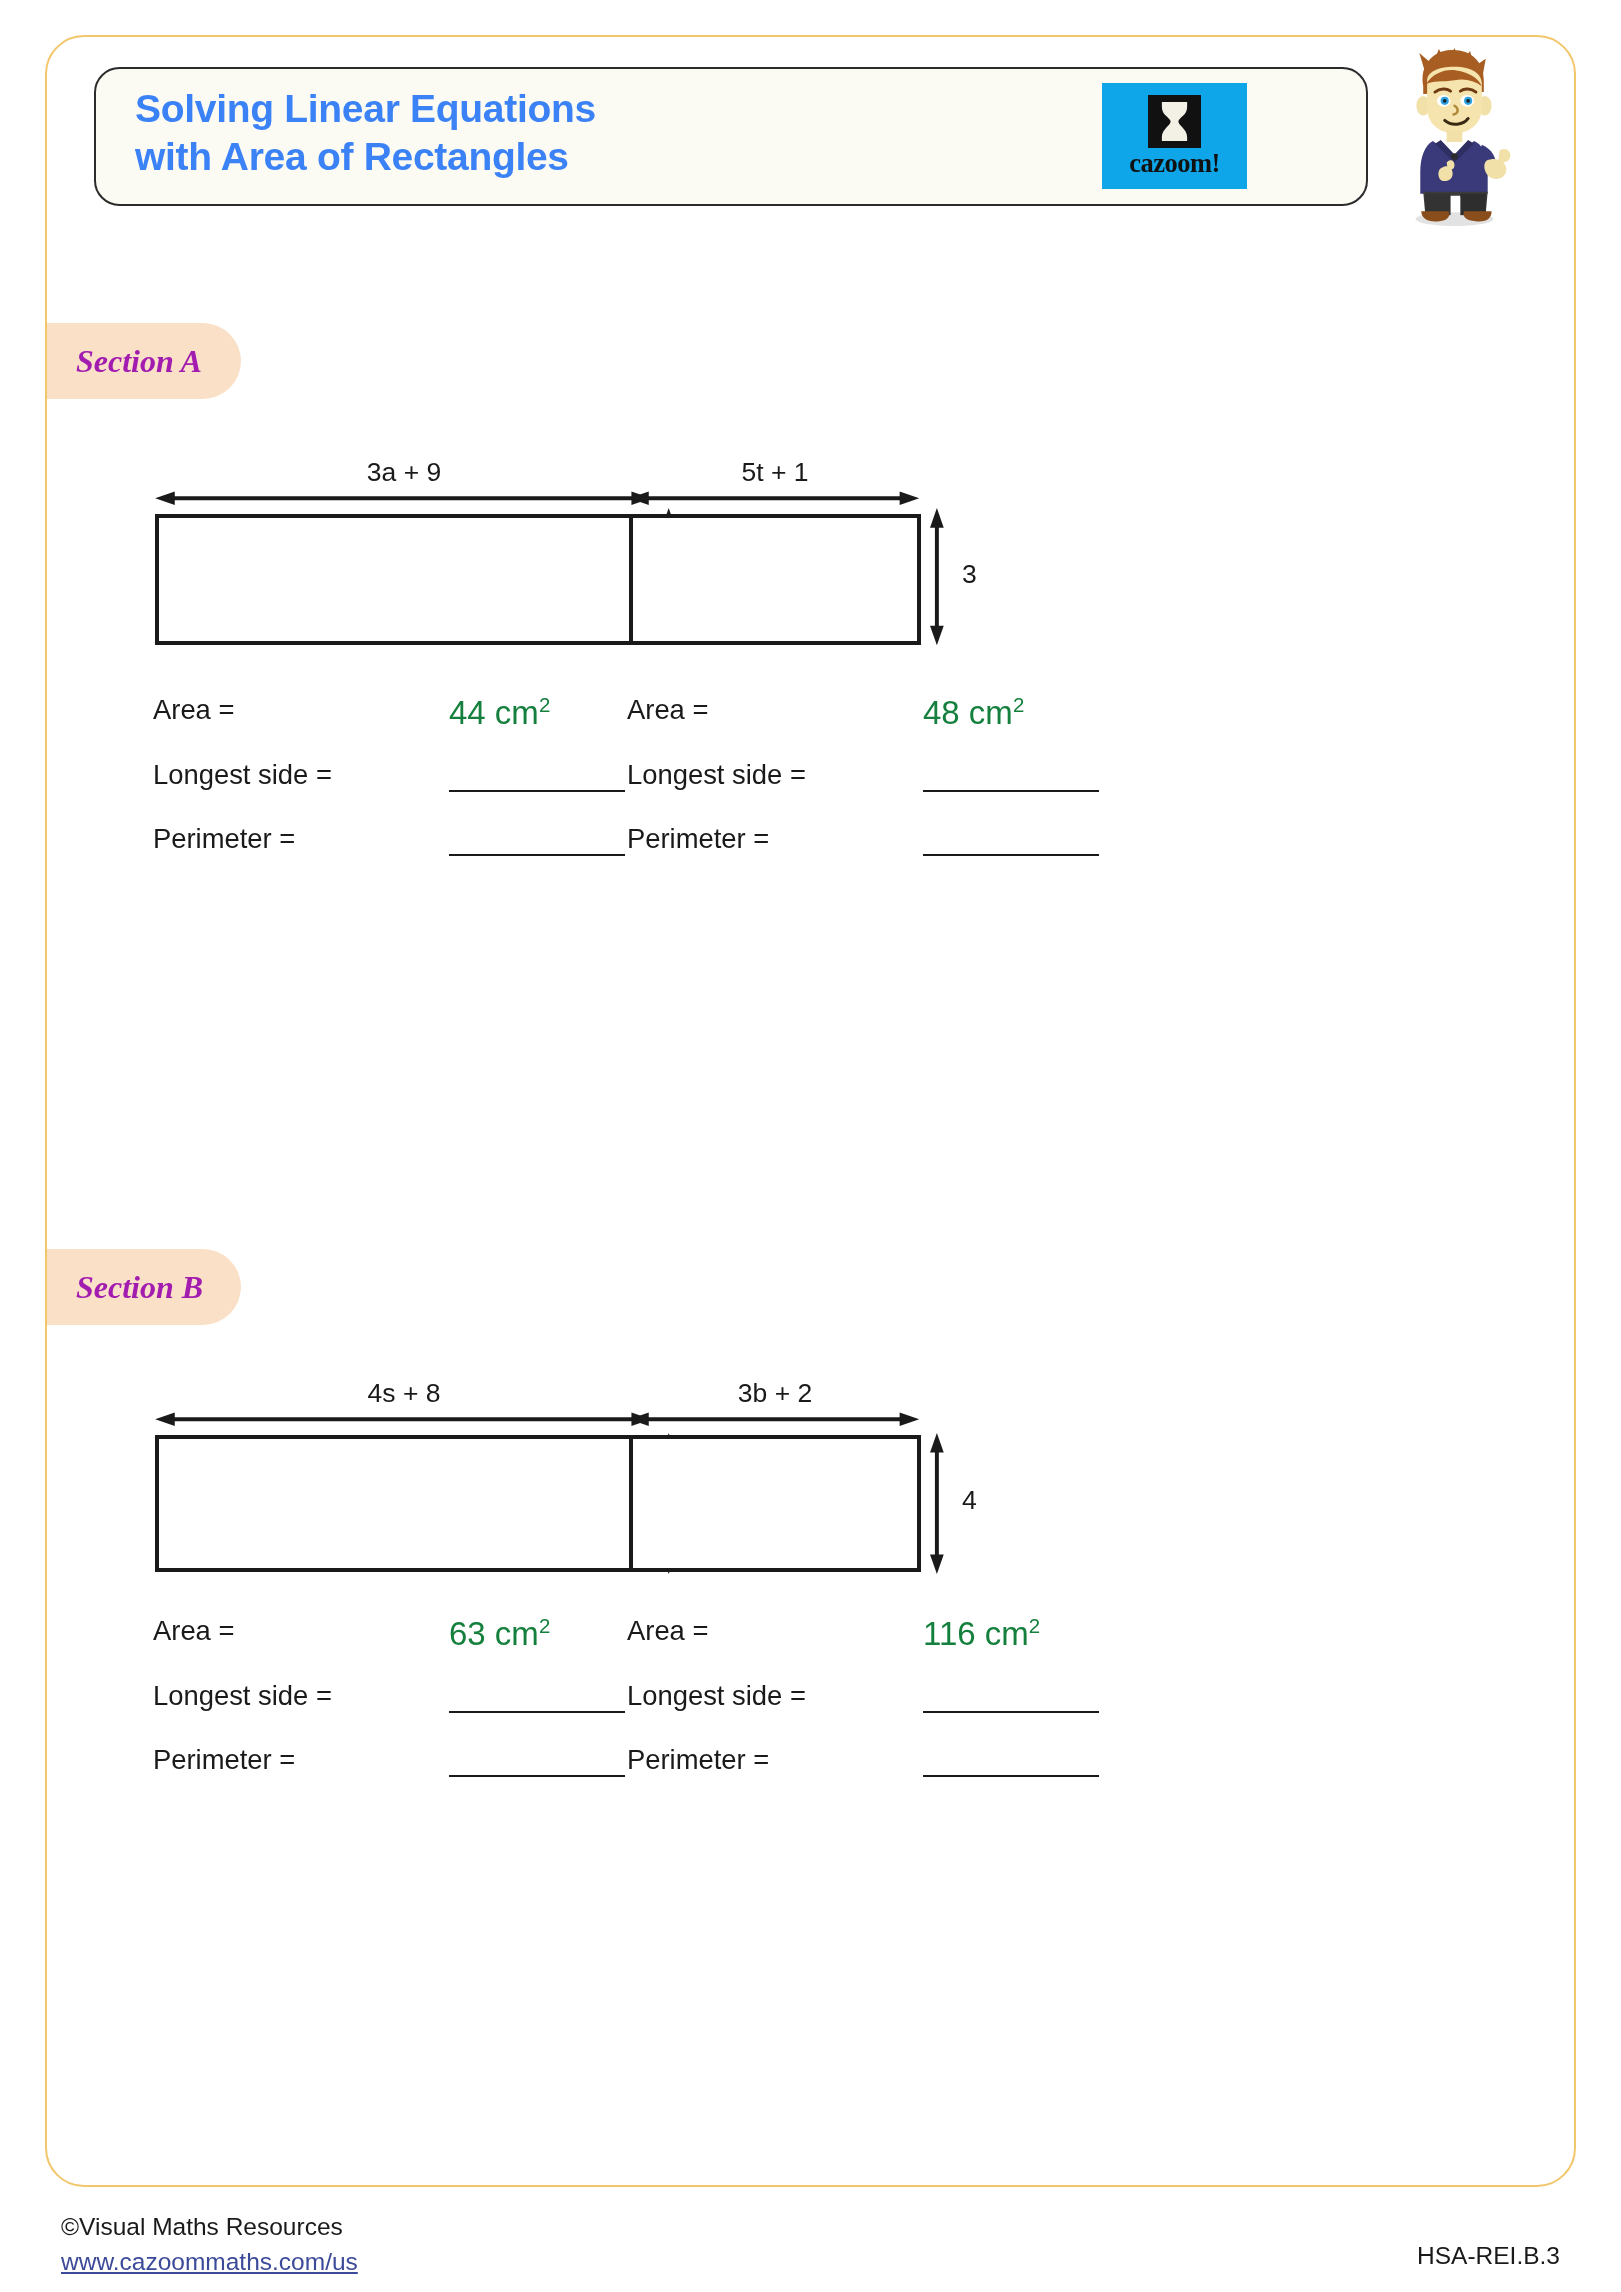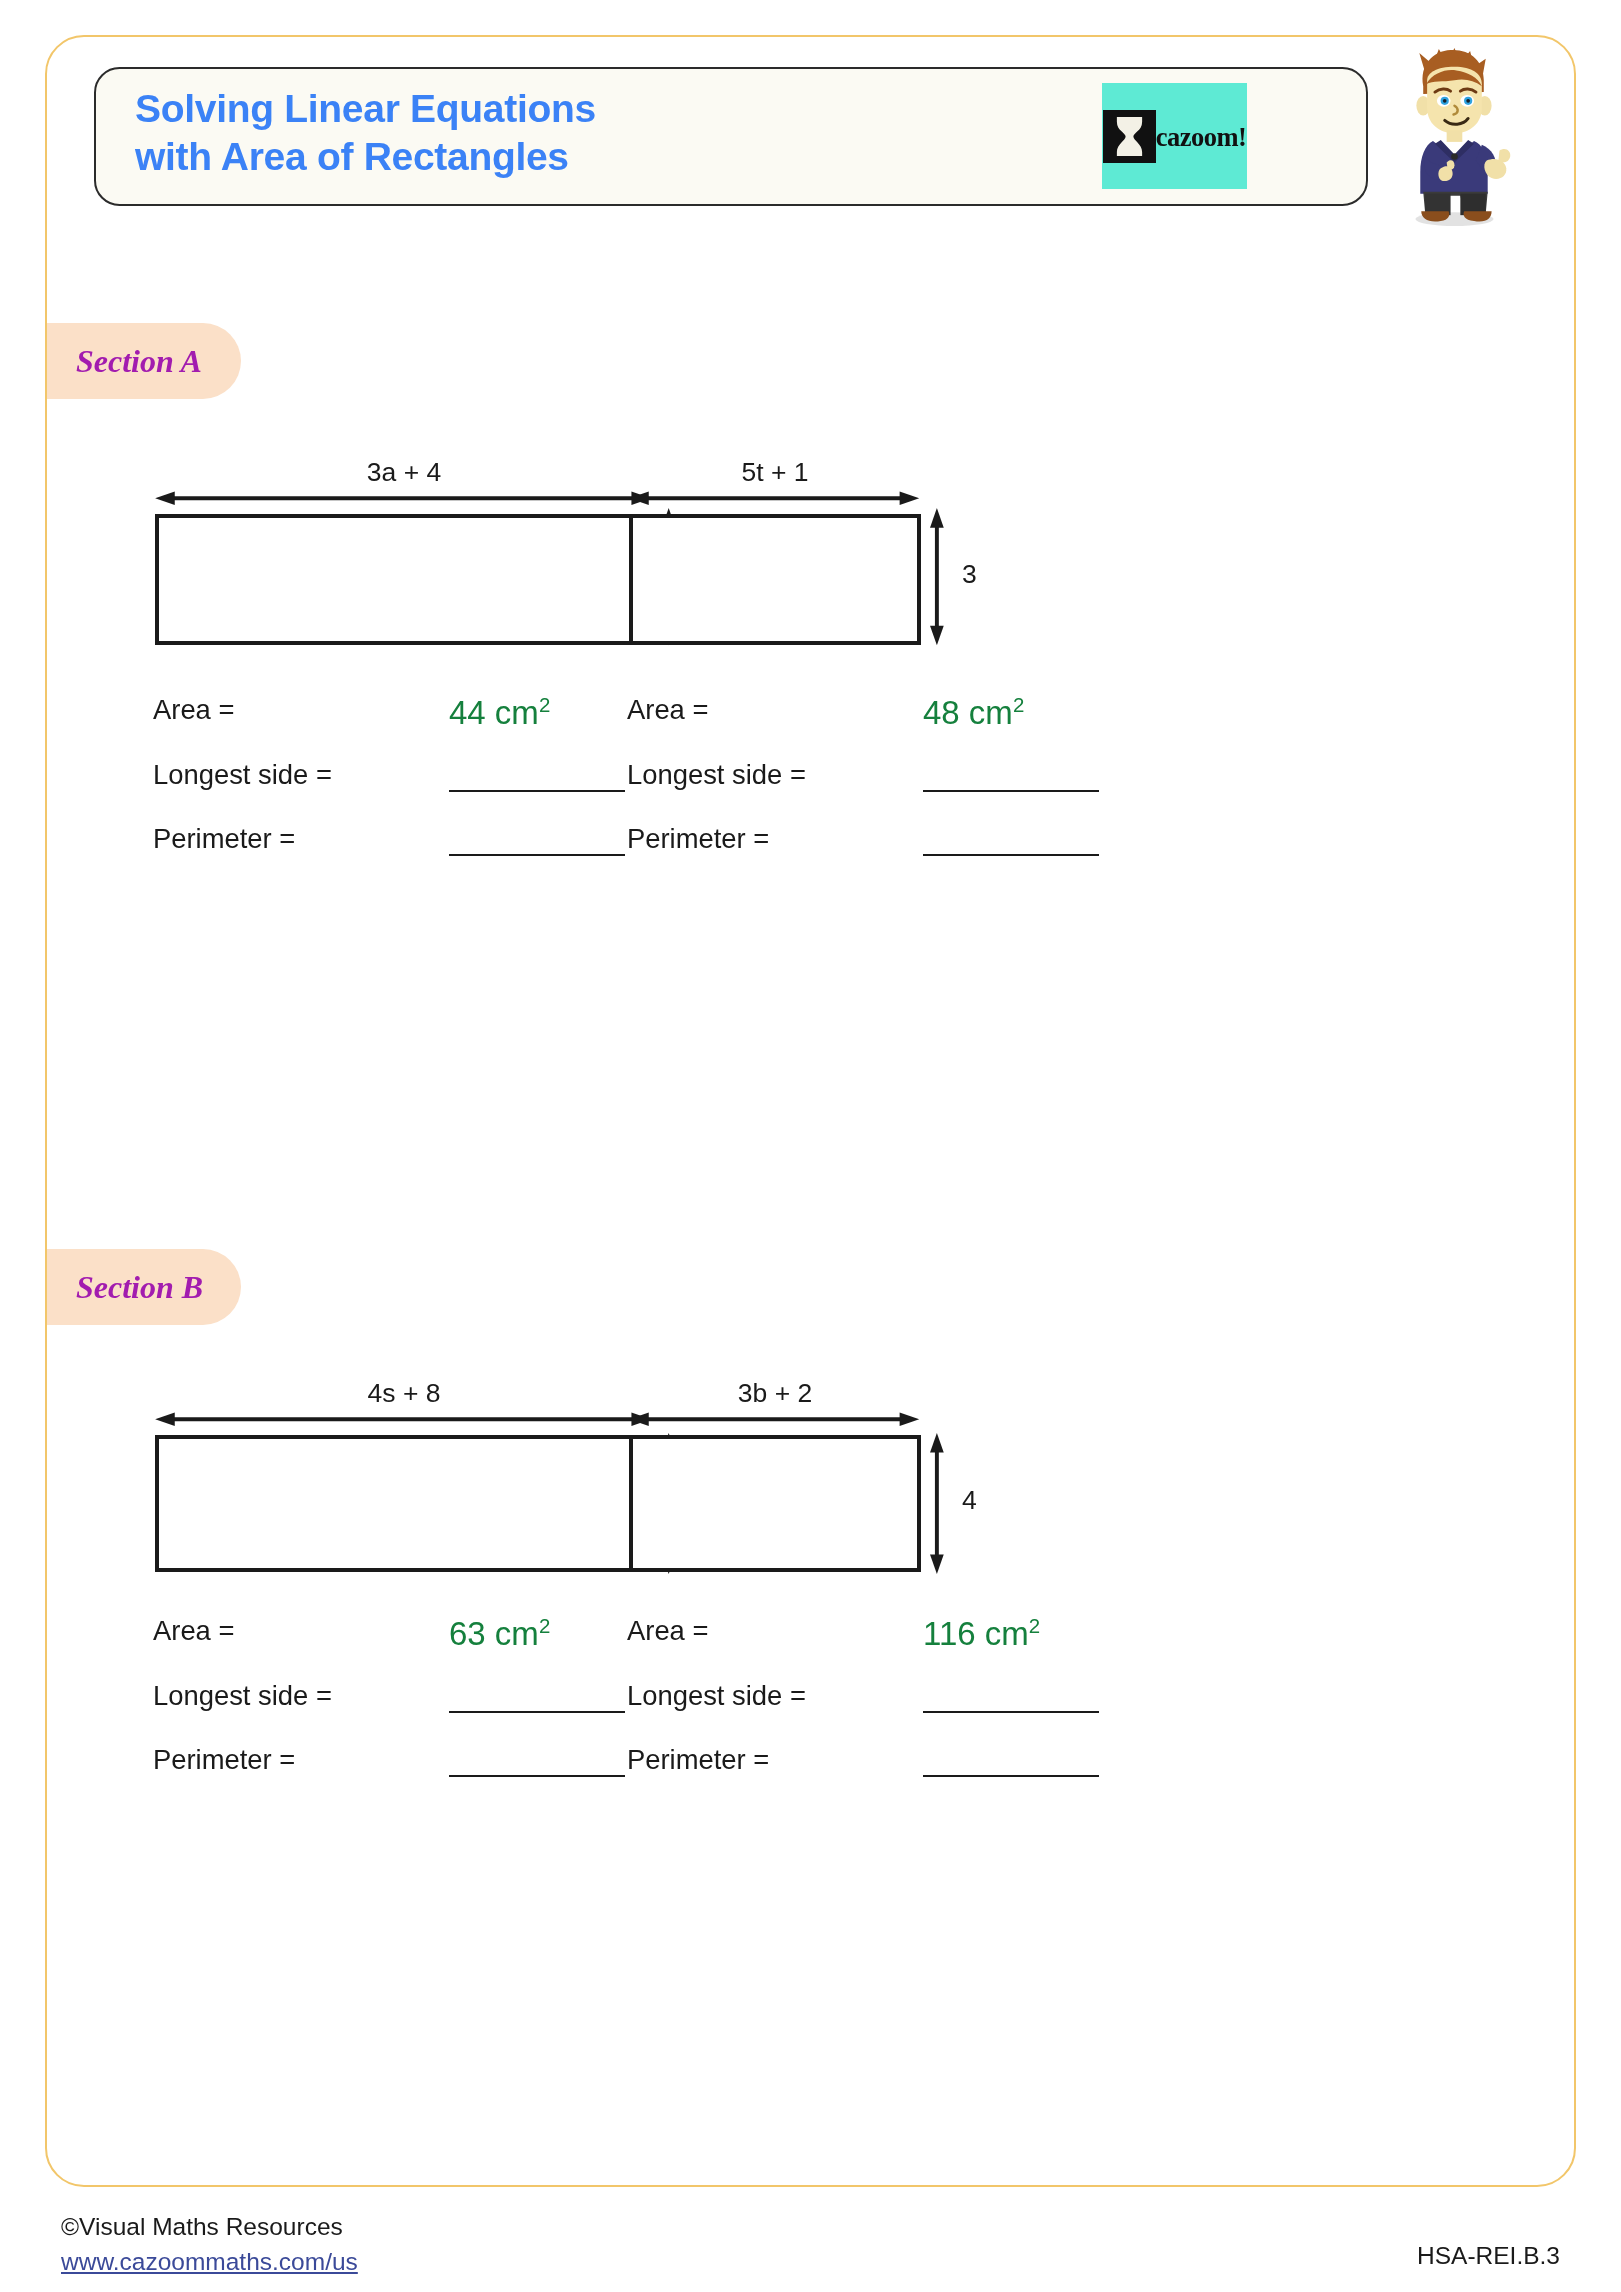--- a/index.html
+++ b/index.html
@@ -43,23 +43,23 @@
     letter-spacing: -0.3px;
     color: #3b82f6;
     white-space: pre-line;
   }
 
   
   #logo-box {
     position: absolute;
     left: 1102px; top: 83px;
     width: 145px; height: 106px;
-    background: #5eead4;
+    background: #0ea5e9;
     display: flex;
-    flex-direction: row;
+    flex-direction: column;
     align-items: center;
     justify-content: center;
   }
   #logo-mark {
     width: 53px; height: 53px;
     background: #111111;
     display: flex; align-items: center; justify-content: center;
   }
   #logo-word {
     margin-top: 2px;
@@ -236,21 +236,21 @@
   <div class="rect-area" style="width:608px; height:196px;">
     <svg width="608" height="196" viewBox="0 0 620 200" aria-hidden="true">
       <path d="M10 38 L500 38" stroke="#1a1a1a" stroke-width="4"></path>
       <path d="M2 38 L22 31 L22 45 Z" fill="#1a1a1a"></path>
       <path d="M508 38 L488 31 L488 45 Z" fill="#1a1a1a"></path>
       <path d="M526 58 L526 178" stroke="#1a1a1a" stroke-width="4"></path>
       <path d="M526 48 L519 68 L533 68 Z" fill="#1a1a1a"></path>
       <path d="M526 188 L519 168 L533 168 Z" fill="#1a1a1a"></path>
     </svg>
     <div class="rect-shape" style="left:2px; top:53px; width:498px; height:131px;"></div>
-    <div class="dim-label dim-top" style="left:251px; top:-3.9px;">3a + 4</div>
+    <div class="dim-label dim-top" style="left:251px; top:-3.9px;">3a + 9</div>
     <div class="dim-label" style="left:541px; top:98px;">2</div>
   </div>
 
   <div class="answers" style="left:0; top:233px; width:608px;">
     <div class="ans-row" style="left:0; top:0;">
       <span class="ans-label" style="width:255px;">Area =</span>
       <span class="ans-value" style="margin-left:41px;">
         <span>44 cm</span><sup>2</sup>
       </span>
     </div>

